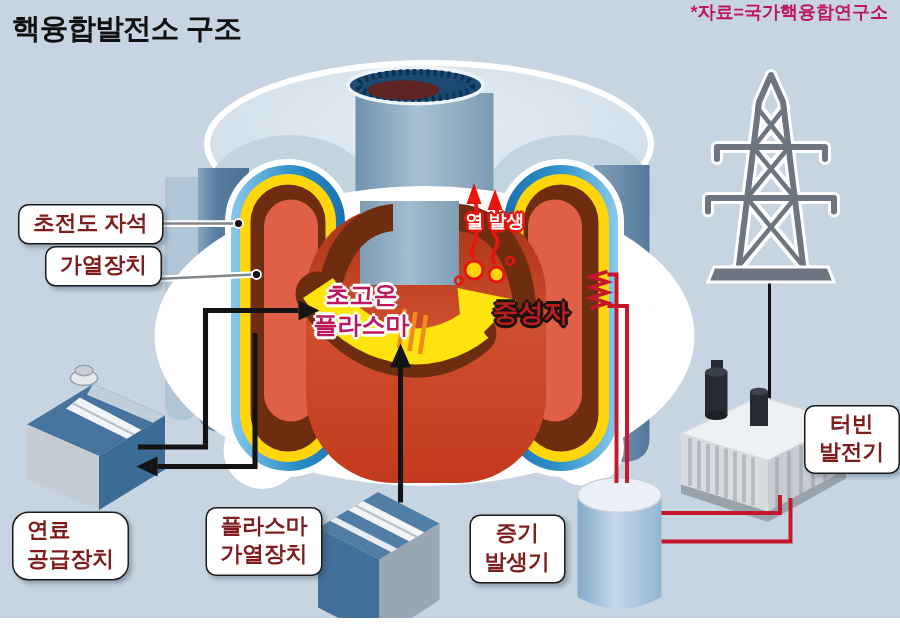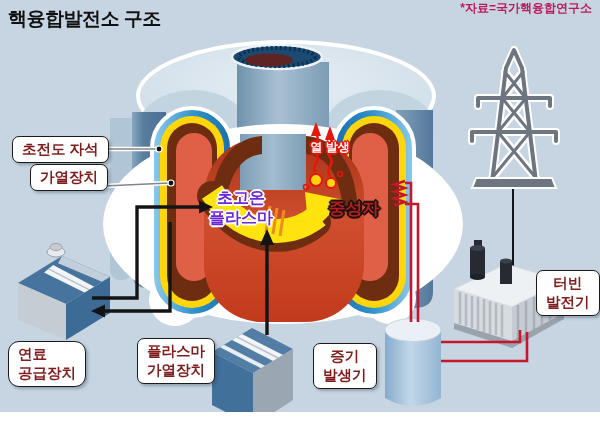--- a/index.html
+++ b/index.html
@@ -8,21 +8,21 @@
   .canvas svg{position:absolute;left:0;top:0;z-index:1;}
   .title{position:absolute;left:8px;top:6px;z-index:6;font-size:19px;font-weight:800;color:#111;letter-spacing:-0.5px;}
   .source{position:absolute;right:8px;top:0;z-index:6;font-size:12px;font-weight:700;color:#be185d;}
   .box-label{position:absolute;z-index:6;background:#fff;border:1.5px solid #1b1b1b;border-radius:7px;
     font-weight:800;font-size:14.5px;line-height:1.32;color:#7f1d1d;padding:3px 9px;
     box-shadow:2px 2px 3px rgba(45,65,85,.35);white-space:nowrap;}
   .box-label span{display:block;}
   .ta-c{text-align:center;} .ta-l{text-align:left;}
   .outline-text{position:absolute;z-index:5;font-weight:800;white-space:nowrap;}
   .outline-text span{display:block;text-align:center;}
-  .ow{color:#6d28d9;font-size:16px;line-height:1.25;
+  .ow{color:#be185d;font-size:16px;line-height:1.25;
     text-shadow:-2px 0 #fff,2px 0 #fff,0 -2px #fff,0 2px #fff,-1px -1px #fff,1px -1px #fff,-1px 1px #fff,1px 1px #fff;}
   .orr{color:#fff;font-size:12px;
     text-shadow:-2px 0 #e8150c,2px 0 #e8150c,0 -2px #e8150c,0 2px #e8150c,-1px -1px #e8150c,1px -1px #e8150c,-1px 1px #e8150c,1px 1px #e8150c;}
   .ob{color:#b91c1c;font-size:17px;
     text-shadow:-2px 0 #181210,2px 0 #181210,0 -2px #181210,0 2px #181210,-1px -1px #181210,1px -1px #181210,-1px 1px #181210,1px 1px #181210;}
 </style>
 </head>
 <body>
 
 <div class="canvas">

